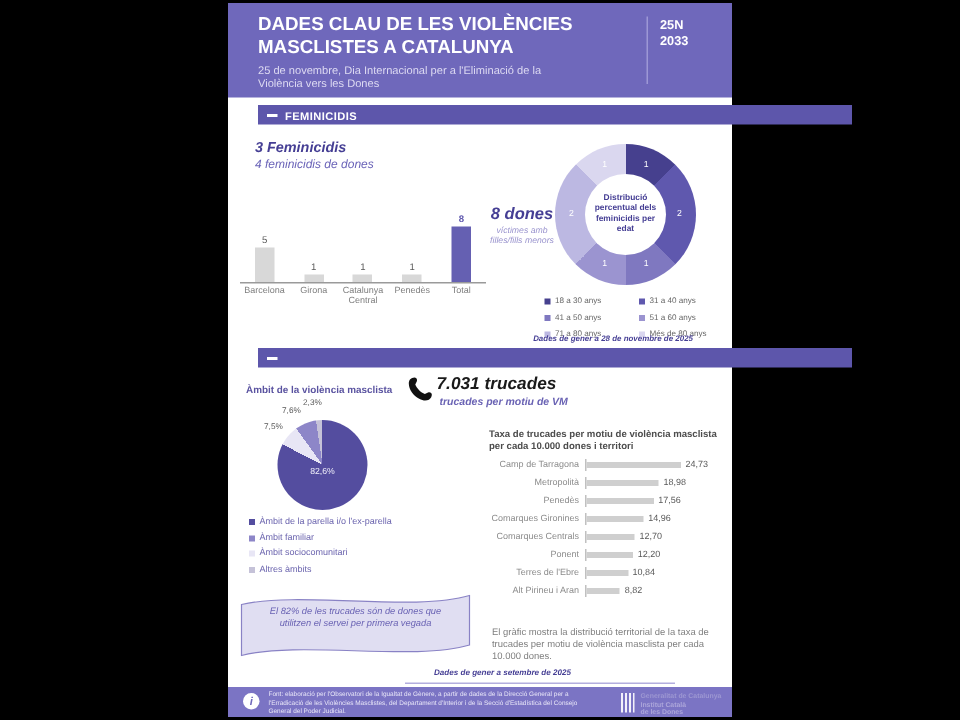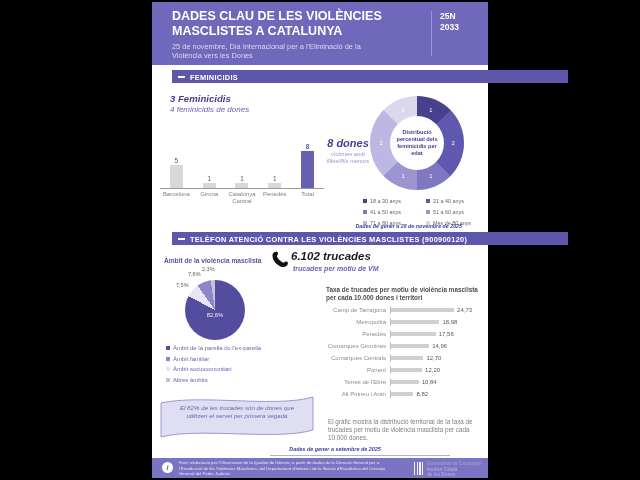--- a/index.html
+++ b/index.html
@@ -190,21 +190,20 @@
   </div>
   <div class="abs dlg dlg-col2 r3">
     <span class="bullet" style="background: rgb(218, 215, 239);"></span>
     <span>Més de 80 anys</span>
   </div>
 
   <div class="abs dades1">Dades de gener a 28 de novembre de 2025</div>
 
   <div class="abs secbar" id="tel-bar">
     <span class="dash"></span>
-    <span class="sectxt">TELÈFON ATENCIÓ CONTRA LES VIOLÈNCIES MASCLISTES (900900120)</span>
   </div>
 
   <div class="abs ambit-title">Àmbit de la violència masclista</div>
   <div class="abs pie" style="background: conic-gradient(rgb(84, 77, 159) 0deg, rgb(84, 77, 159) 297.36deg, rgb(232, 230, 245) 297.36deg, rgb(232, 230, 245) 324.36deg, rgb(141, 134, 200) 324.36deg, rgb(141, 134, 200) 351.72deg, rgb(197, 194, 216) 351.72deg, rgb(197, 194, 216) 360deg);"></div>
   <div class="abs pie-main-lbl">82,6%</div>
   <span class="abs plbl p23">2,3%</span>
   <span class="abs plbl p76">7,6%</span>
   <span class="abs plbl p75">7,5%</span>
 
   <div class="abs plg plr1">
@@ -225,21 +224,21 @@
   </div>
 
   <svg class="abs ribbon" viewBox="0 0 158 56">
     <path d="M3,13 C 42,4 118,18 155,7 L155,40 C 118,51 42,37 3,47 Z" fill="#e0def2" stroke="#8982c5" stroke-width="0.8"></path>
   </svg>
   <div class="abs ribbon-text">El 82% de les trucades són de dones que utilitzen el servei per primera vegada</div>
 
   <svg class="abs phone-ic" viewBox="0 0 32 32">
     <path d="M7 2 C11 0 14 2 13 6 L11 10 C13 15 18 20 23 22 L27 20 C31 19 33 22 31 26 C29 30 23 32 16 28 C8 24 2 15 3 7 C3.3 4.5 5 3 7 2 Z" fill="#111"></path>
   </svg>
-  <div class="abs calls-big">6.102 trucades</div>
+  <div class="abs calls-big">7.031 trucades</div>
   <div class="abs calls-sub">trucades per motiu de VM</div>
 
   <div class="abs taxa-title">Taxa de trucades per motiu de violència masclista per cada 10.000 dones i territori</div>
 
   <div class="abs trow t0">
     <span class="tlabel">Camp de Tarragona</span>
     <span class="tbaraxis"></span>
     <span class="hbar" style="width: 63.0615px; background: rgb(207, 207, 207);"></span>
     <span class="tval">24,73</span>
   </div>

